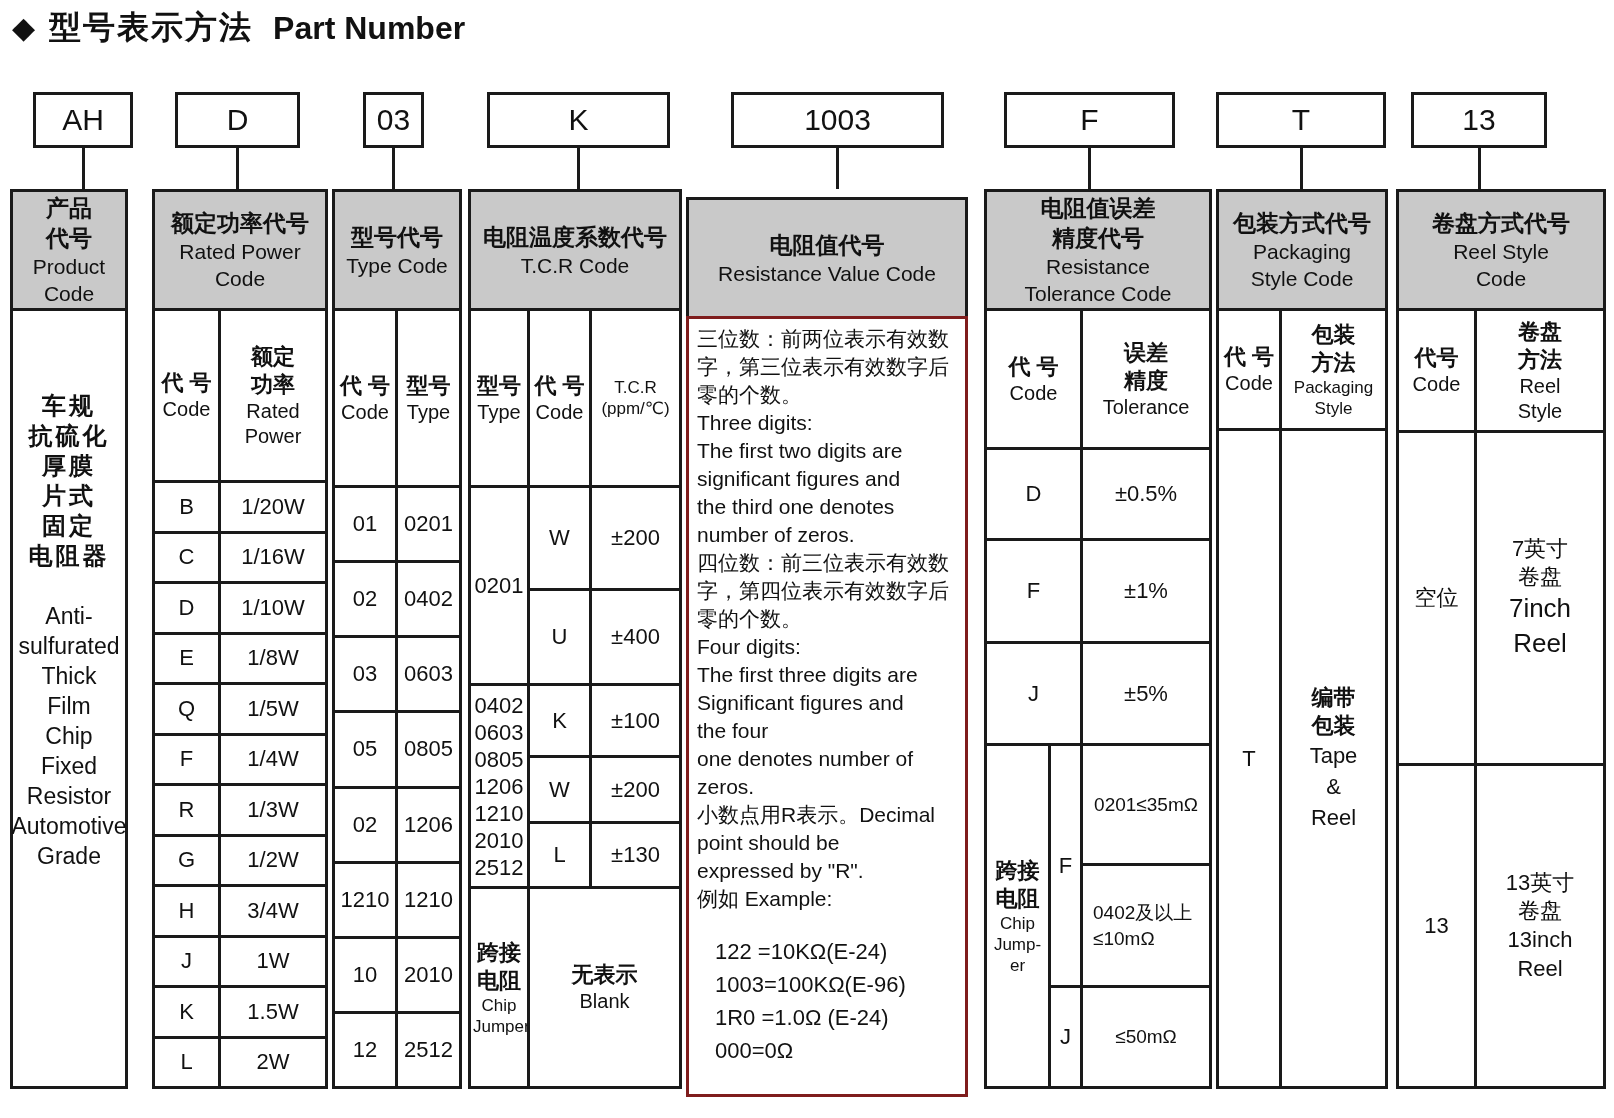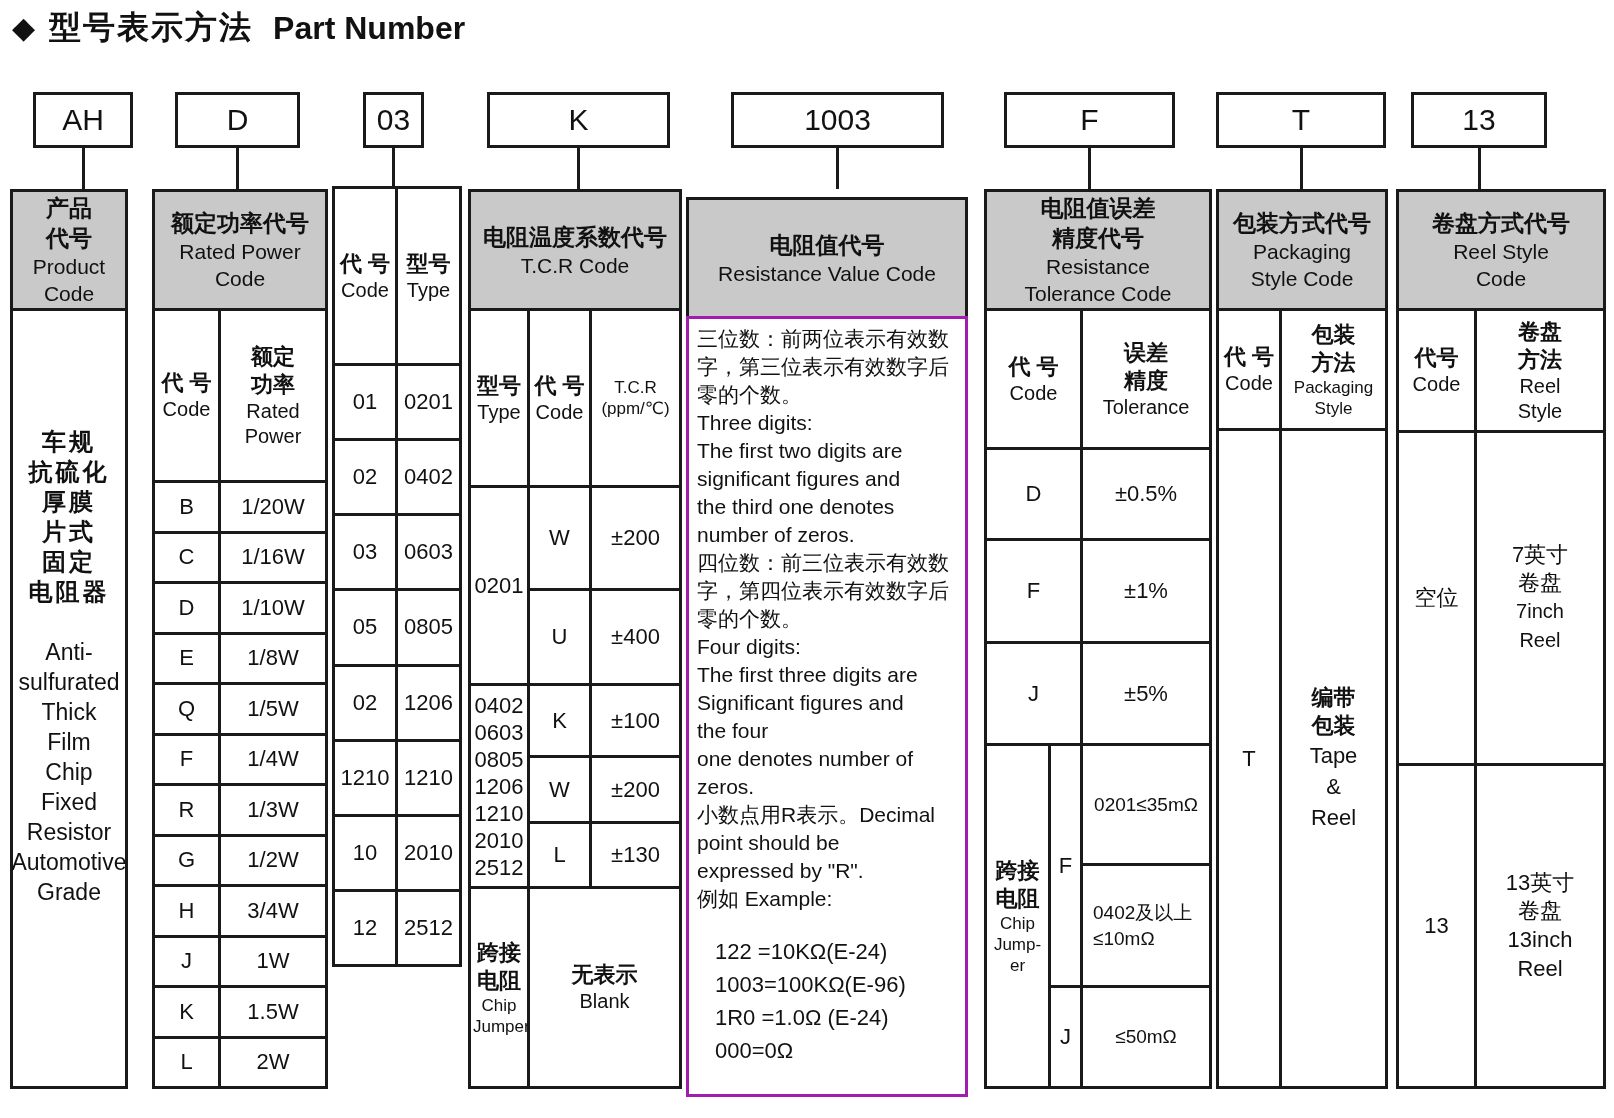--- a/index.html
+++ b/index.html
@@ -23,26 +23,26 @@
   .colbody{margin-top:-3px;box-sizing:border-box;background:#fff;}
   table{border-collapse:collapse;width:100%;table-layout:fixed;}
   td{border:3px solid #1a1a1a;text-align:center;vertical-align:middle;padding:0 2px;
      font-size:22px;box-sizing:border-box;overflow:hidden;}
   td .zh{display:block;font-size:22px;font-weight:600;line-height:28px;white-space:pre-line;}
   td .en{display:block;font-size:20px;line-height:25px;white-space:pre-line;}
   td .en.small{font-size:17px;line-height:21px;}
   td .num{white-space:pre-line;line-height:27px;}
   
   #product-body{border:3px solid #1a1a1a;height:781px;display:flex;flex-direction:column;
-                align-items:center;padding-top:116px;}
+                align-items:center;padding-top:80px;}
   #product-body .zh{font-size:24px;font-weight:600;line-height:30px;white-space:pre-line;
                     text-align:center;letter-spacing:3px;}
   #product-body .en{font-size:23px;line-height:30px;white-space:pre-line;text-align:center;margin-top:30px;}
   
-  #resist-body{border:3px solid #a21caf;height:781px;padding:6px 8px;text-align:left;}
+  #resist-body{border:3px solid #7f1d1d;height:781px;padding:6px 8px;text-align:left;}
   #resist-body .txt{font-size:21px;line-height:28px;white-space:pre-line;}
   #resist-body .ex{font-size:22px;line-height:33px;white-space:pre-line;margin-top:22px;padding-left:18px;}
 </style>
 </head>
 <body>
 
 <div id="page">
 
   <div id="title">
     <span class="diamond">◆</span>
@@ -166,20 +166,24 @@
         <tr>
               <td>L</td>
               <td>2W</td>
             </tr>
       </tbody>
         </table>
     </div>
   </div>
 
   <div class="col" style="left:332px;width:130px;">
+    <div class="colhead">
+      <span class="zh">型号代号</span>
+      <span class="en">Type Code</span>
+    </div>
     <div class="colbody">
       <table style="height:781px;">
         <colgroup>
             <col style="width:63px;">
             <col>
           </colgroup>
         <tbody>
             <tr style="height:177px;">
           <td>
                 <span class="zh">代 号</span>
@@ -458,21 +462,21 @@
 方法</span>
                 <span class="en">Reel
 Style</span>
               </td>
         </tr>
         <tr style="height:333px;">
           <td>空位</td>
           <td>
             <span class="zh" style="font-weight:400;">7英寸
 卷盘</span>
-            <span class="en" style="font-size:20px;line-height:29px;">7inch
+            <span class="en" style="font-size:26px;line-height:35px;">7inch
 Reel</span>
           </td>
         </tr>
         <tr>
           <td>13</td>
           <td>
             <span class="zh" style="font-weight:400;">13英寸
 卷盘</span>
             <span class="en" style="font-size:22px;line-height:29px;">13inch
 Reel</span>

